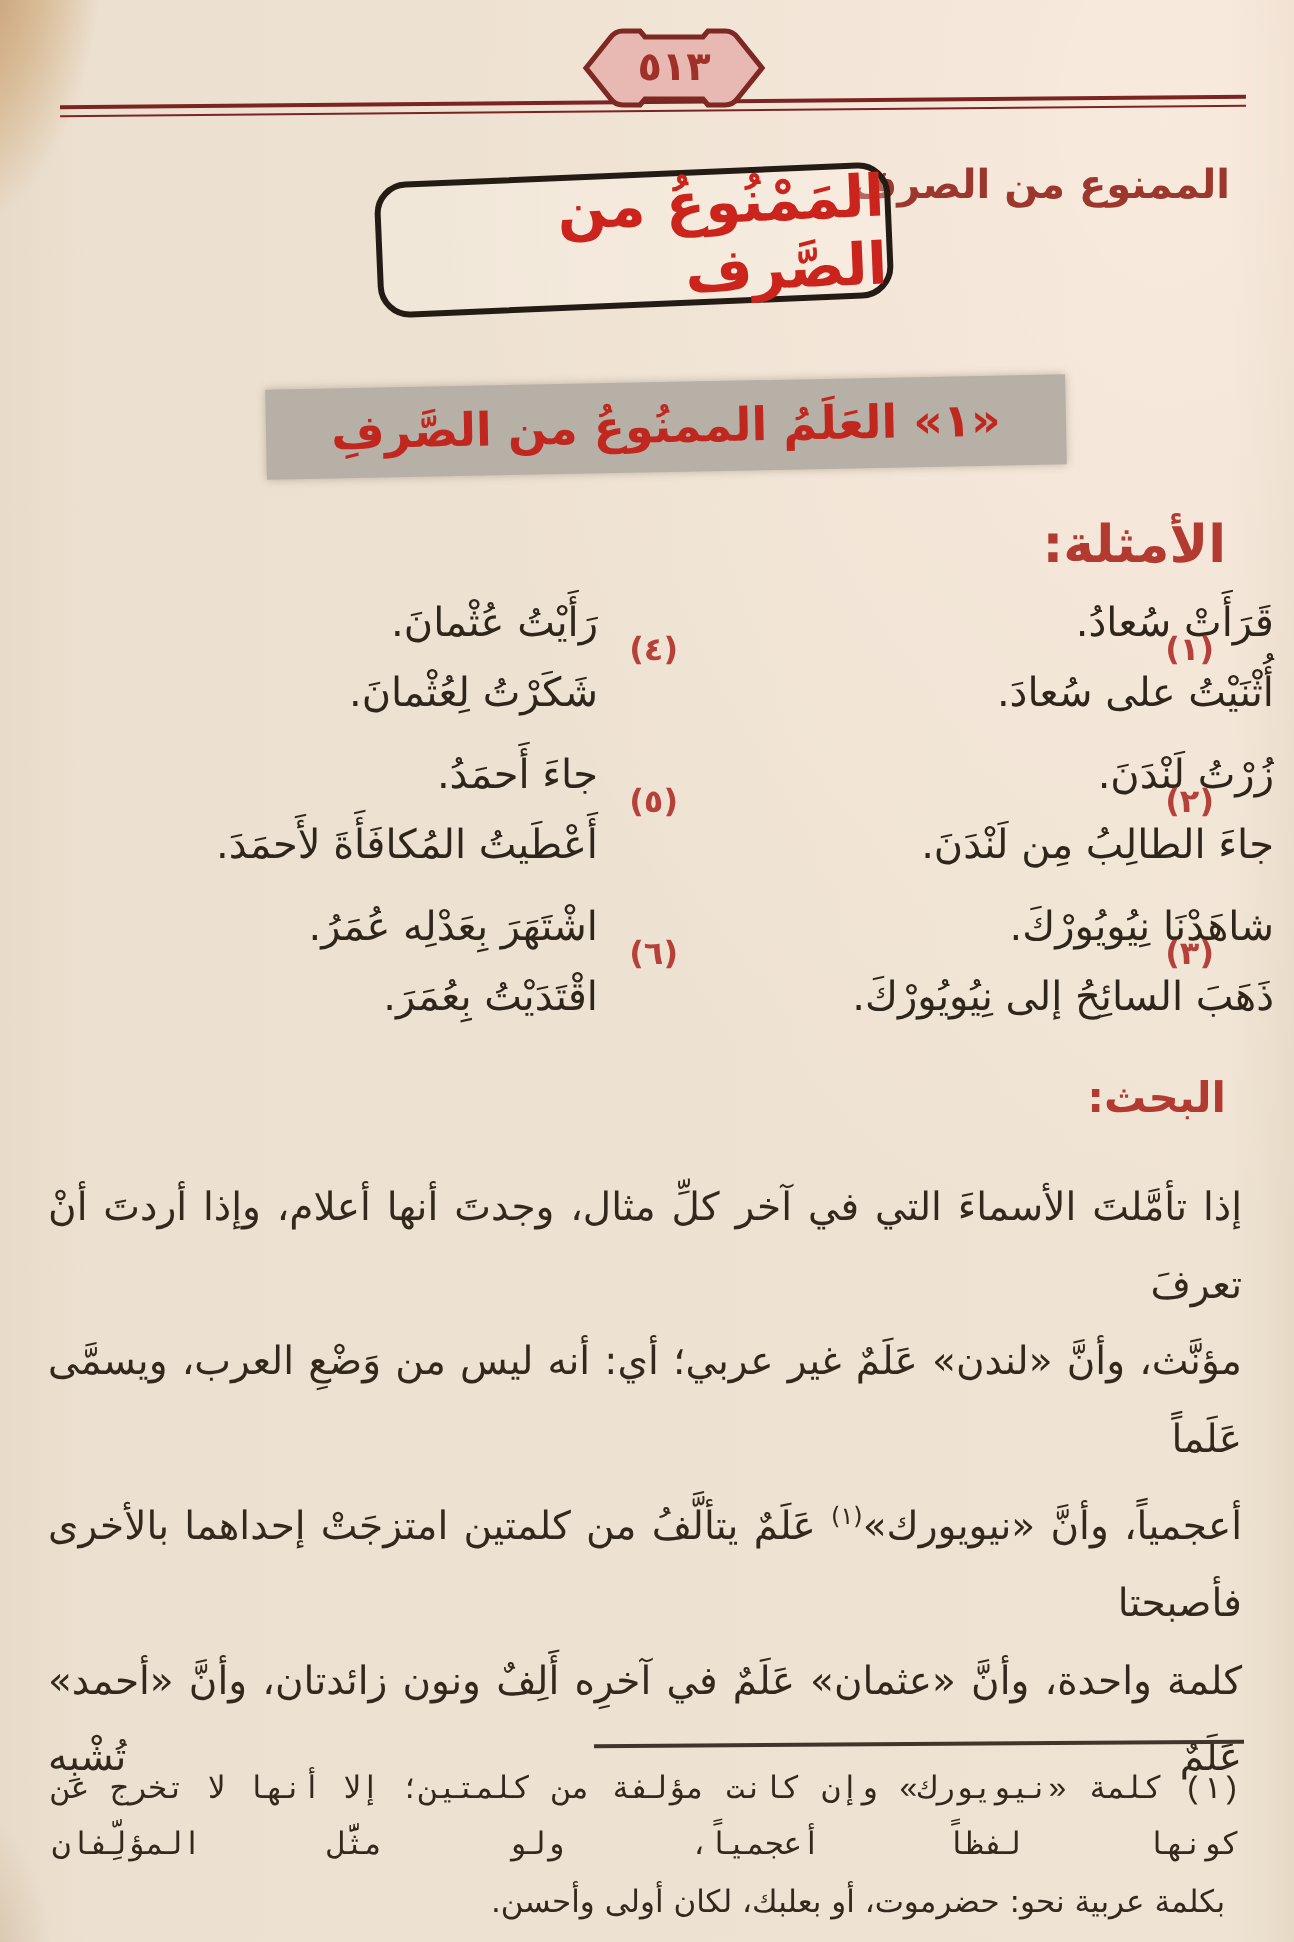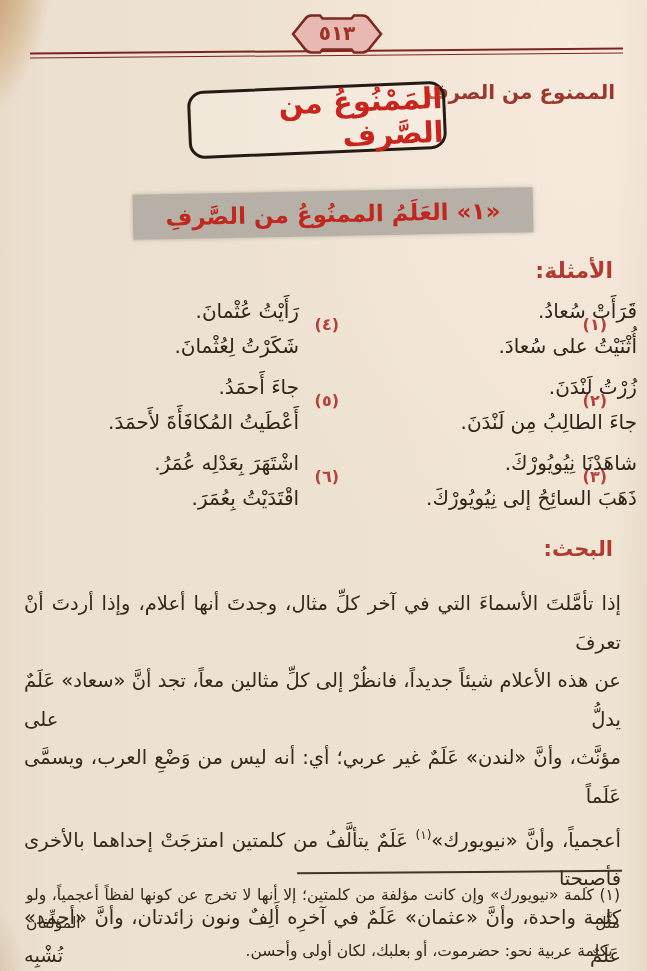--- a/index.html
+++ b/index.html
@@ -60,21 +60,21 @@
     position:absolute; top:191px; left:133px; width:400px; height:45px;
     background:#b6b0a7;
     transform:rotate(-1.1deg);
     display:flex; align-items:center; justify-content:center;
     box-shadow:0 0 4px rgba(90,80,65,0.35);
   }
   .section-bar span { font-size:23px; font-weight:bold; color:#c0271f; }
   
   .examples-heading {
     position:absolute; top:258px; right:34px;
-    font-size:22px; font-weight:bold; color:#b23a31;text-align:center;
+    font-size:26px; font-weight:bold; color:#b23a31;text-align:center;
   }
   .discussion-heading {
     position:absolute; top:537px; right:34px;
     font-size:21px; font-weight:bold; color:#b23a31;text-align:center;
   }
   
   .examples { position:absolute; top:294px; right:0; left:0; height:235px; }
   .col { position:absolute; top:0; }
   .col-right { right:10px; width:305px; }
   .col-left  { right:348px; width:285px; }
@@ -91,21 +91,21 @@
   }
   .fn-ref { font-size:12px; vertical-align:super; color:#32281c; }
   
   .footnote-rule {
     position:absolute; top:871px; right:25px; width:325px;
     border-top:2px solid #41352a;
     transform:rotate(-0.4deg);
   }
   .footnote { position:absolute; top:881px; right:27px; left:26px; }
   .fn-line { font-size:15.5px; line-height:28px; color:#32281c; }
-  .fn-line1 { text-align:justify; text-align-last:justify; }
+  .fn-line1 { text-align:justify; text-align-last:justify;font-family:Liberation Mono, monospace; }
   .fn-line2 { text-align:center; padding-left:212px; text-align-last:center; }
 </style>
 </head>
 <body>
 
 <div class="page">
 
   <div class="corner-curl"></div>
   <div class="corner-low"></div>
 
@@ -168,21 +168,20 @@
         <span class="pair-num">(٦)</span>
         <div class="ex-line">اقْتَدَيْتُ بِعُمَرَ.</div>
       </div>
     </div>
   </div>
 
   <div class="discussion-heading">البحث:</div>
 
   <div class="body-text">
     <div class="bt-line">إذا تأمَّلتَ الأسماءَ التي في آخر كلِّ مثال، وجدتَ أنها أعلام، وإذا أردتَ أنْ تعرفَ</div>
-    <div class="bt-line">عن هذه الأعلام شيئاً جديداً، فانظُرْ إلى كلِّ مثالين معاً، تجد أنَّ «سعاد» عَلَمٌ يدلُّ على</div>
     <div class="bt-line">مؤنَّث، وأنَّ «لندن» عَلَمٌ غير عربي؛ أي: أنه ليس من وَضْعِ العرب، ويسمَّى عَلَماً</div>
     <div class="bt-line"><span>أعجمياً، وأنَّ «نيويورك»</span><sup class="fn-ref">(١)</sup> <span>عَلَمٌ يتألَّفُ من كلمتين امتزجَتْ إحداهما بالأخرى فأصبحتا</span></div>
     <div class="bt-line">كلمة واحدة، وأنَّ «عثمان» عَلَمٌ في آخرِه أَلِفٌ ونون زائدتان، وأنَّ «أحمد» عَلَمٌ تُشْبِه</div>
 
   </div>
 
   <div class="footnote-rule"></div>
   <div class="footnote">
     <div class="fn-line fn-line1">(١) كلمة «نيويورك» وإن كانت مؤلفة من كلمتين؛ إلا أنها لا تخرج عن كونها لفظاً أعجمياً، ولو مثَّل المؤلِّفان</div>
     <div class="fn-line fn-line2">بكلمة عربية نحو: حضرموت، أو بعلبك، لكان أولى وأحسن.</div>

